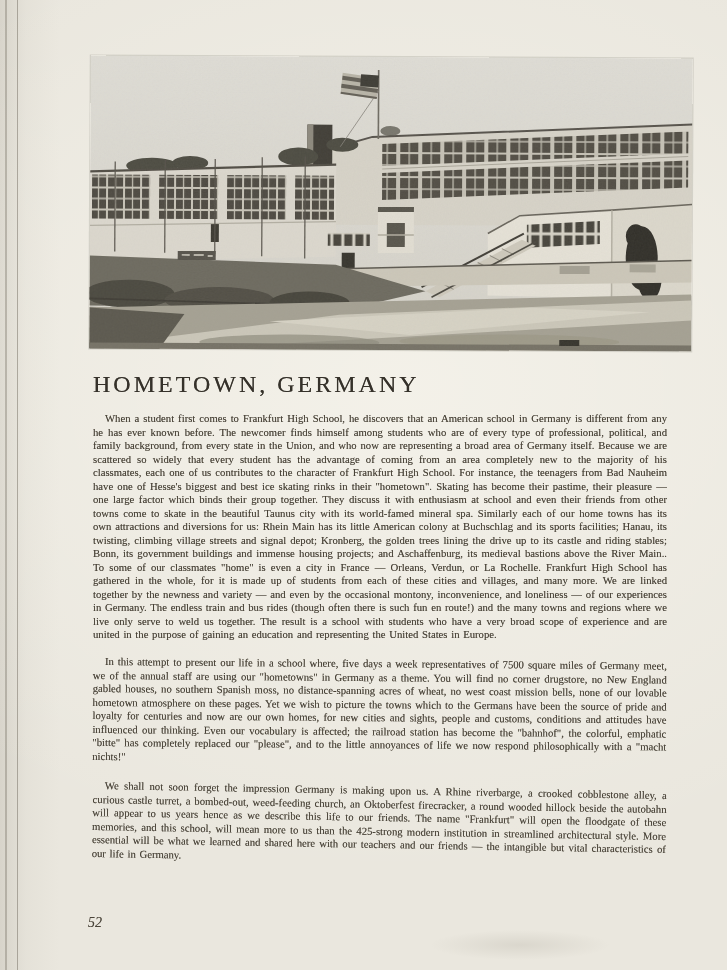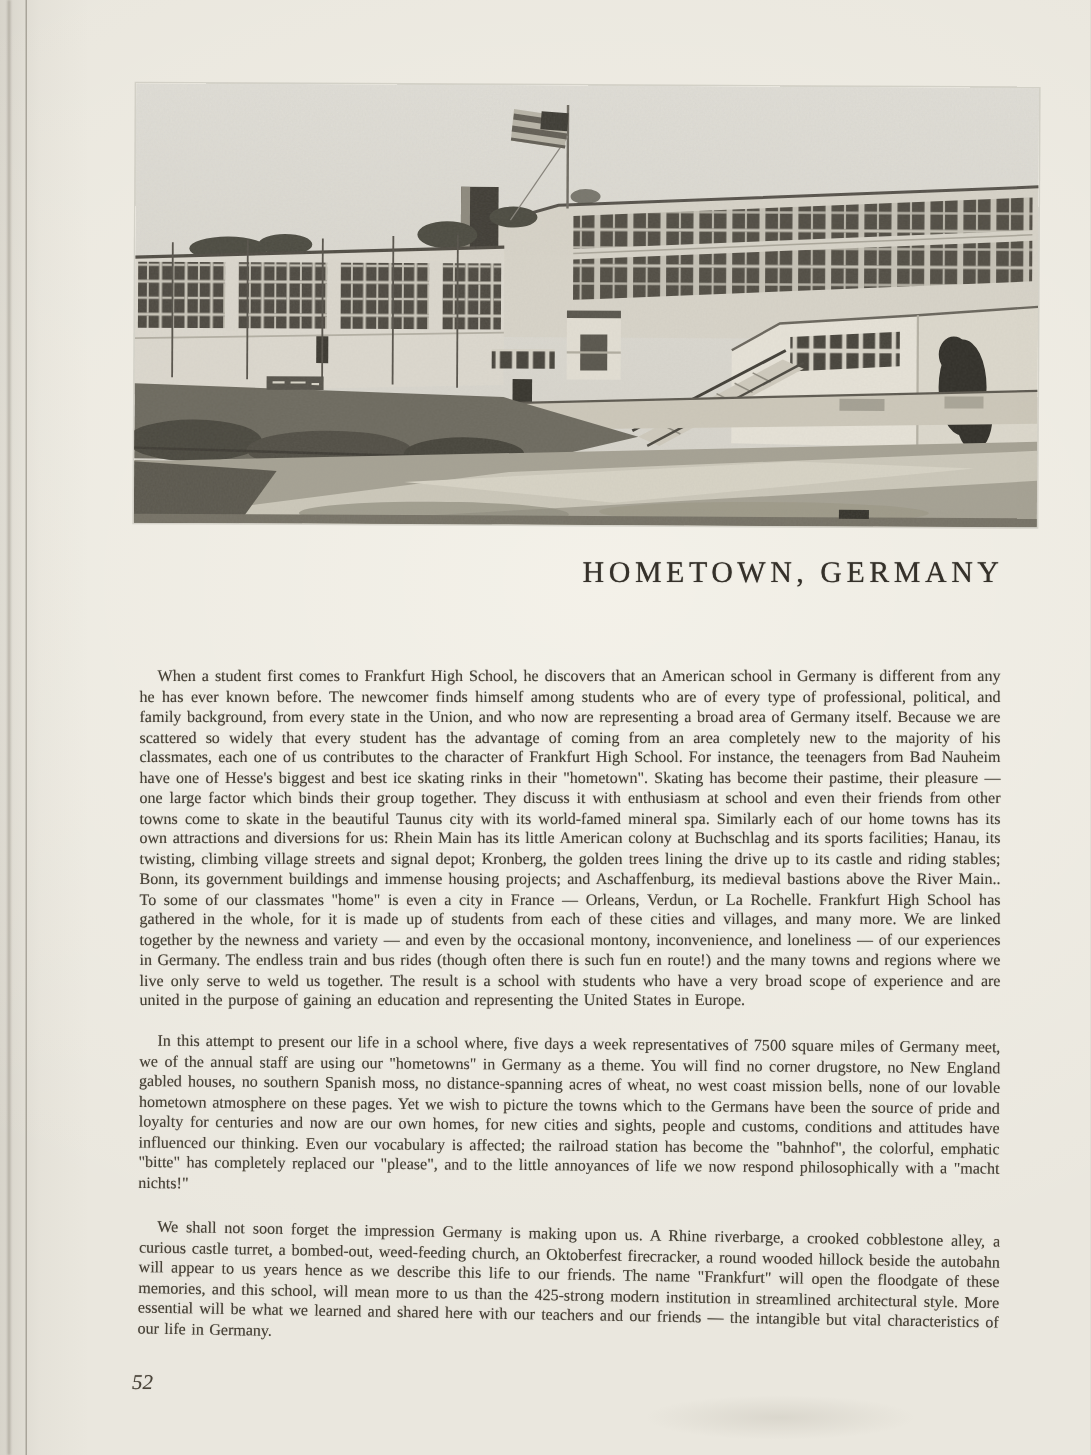--- a/index.html
+++ b/index.html
@@ -19,33 +19,32 @@
   .smudge{position:absolute;left:430px;top:930px;width:180px;height:30px;
     background:radial-gradient(ellipse closest-side, rgba(120,114,100,.14), rgba(0,0,0,0));}
   .photo{
     position:absolute;left:90px;top:57px;width:602px;height:293px;margin:0;
     transform:rotate(.3deg);
     box-shadow:0 0 0 1px rgba(70,66,56,.15);
   }
   .photo svg{display:block;width:100%;height:100%;}
   .title{
     position:absolute;left:93px;top:371px;width:576px;margin:0;
-    text-align:right;
-    font-size:20px;font-weight:normal;letter-spacing:3px;
+    text-align:left;
+    font-size:24px;font-weight:normal;letter-spacing:3px;
     color:#35312a;
     text-shadow:0 0 .6px rgba(53,49,42,.7);
   }
   .body-copy{
     position:absolute;left:93px;top:412px;width:574px;
     font-size:10.7px;line-height:13.5px;
     color:#474136;
     text-align:justify;
     word-spacing:1px;
     text-shadow:0 0 .5px rgba(71,65,54,.55);
-    margin-top:33px;
   }
   .para{margin:0 0 13px 0;text-indent:12px;}
   .para-2{transform:rotate(.45deg);transform-origin:0 0;}
   .para-3{transform:rotate(1.0deg);transform-origin:0 0;margin-top:16px;}
   .page-number{
     position:absolute;left:88px;top:915px;
     font-size:14px;font-style:italic;color:#4a4439;
     text-shadow:0 0 .5px rgba(74,68,57,.5);
   }
 </style>

